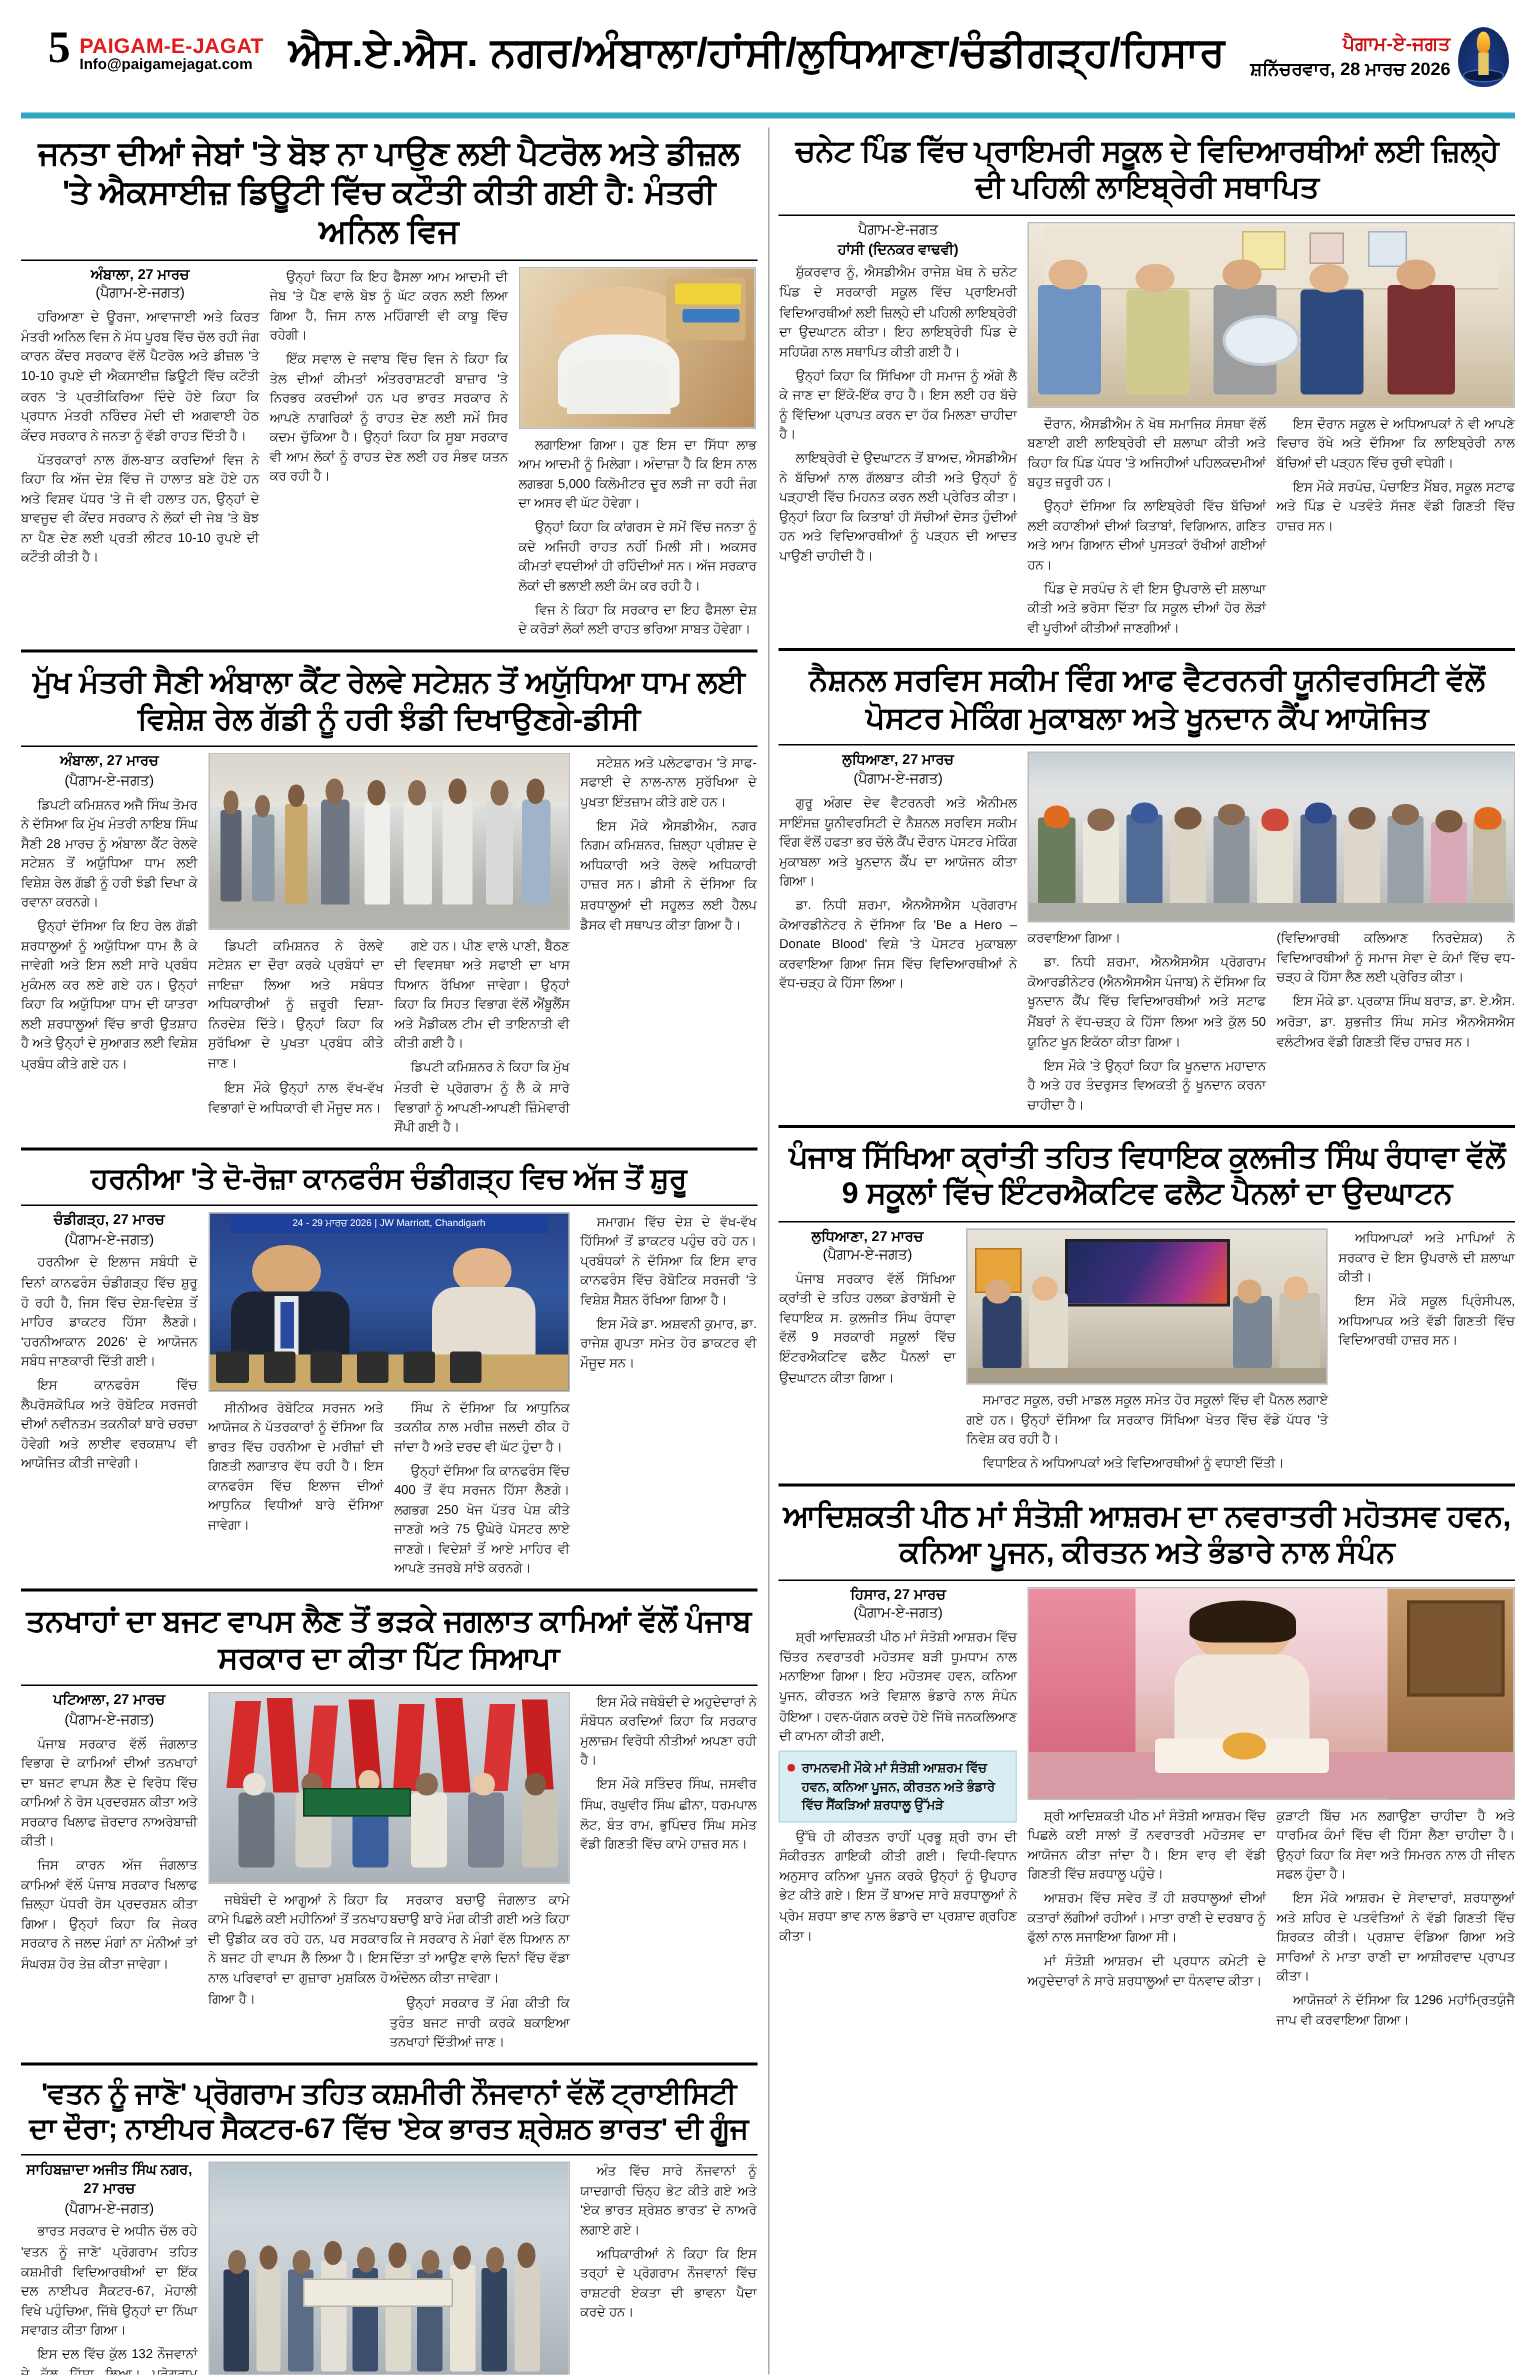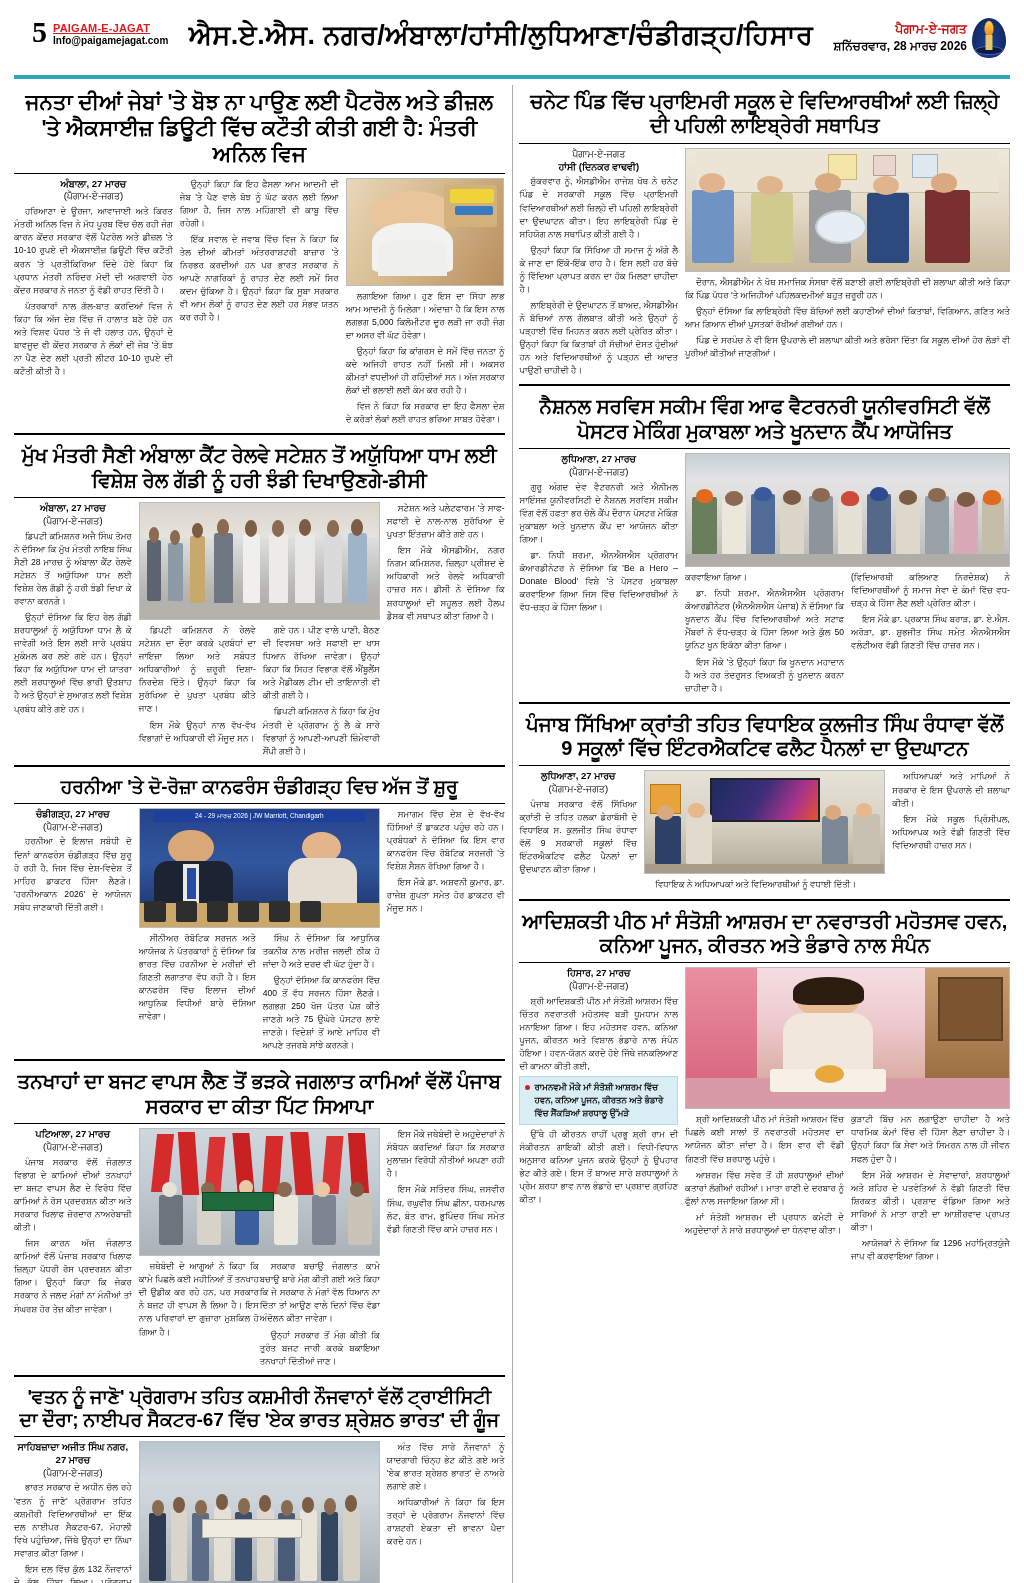--- a/index.html
+++ b/index.html
@@ -14,21 +14,21 @@
     width: 1024px; height: 1583px;
     padding: 18px 14px 10px 14px;
     position: relative;
   }
 
   
   .masthead { display: flex; align-items: flex-start; justify-content: space-between; height: 52px; }
   .mh-left { display: flex; align-items: flex-start; gap: 6px; padding-left: 18px; }
   .pagenum { font-size: 30px; font-weight: bold; line-height: 0.95; color: #000; font-family: "Liberation Serif", serif; }
   .mh-brandblock { padding-top: 4px; }
-  .brand-red { color: #e01b1b; font-size: 11px; font-weight: bold; letter-spacing: .2px; line-height: 1.15; text-decoration: underline; }
+  .brand-red { color: #e01b1b; font-size: 14px; font-weight: bold; letter-spacing: .2px; line-height: 1.15; }
   .brand-mail { color: #000; font-size: 10px; font-weight: bold; line-height: 1.15; }
   .mh-center { flex: 1; text-align: center; padding-top: 2px; }
   .mh-title { font-size: 27px; font-weight: bold; letter-spacing: .5px; color: #000; white-space: nowrap; }
   .mh-right { text-align: right; display: flex; align-items: flex-start; gap: 5px; padding-right: 4px; }
   .mh-right-txt { text-align: right; padding-top: 4px; }
   .mh-name { color: #cc1111; font-size: 12.5px; font-weight: bold; letter-spacing: .2px; }
   .mh-date { color: #000; font-size: 12px; font-weight: bold; margin-top: 2px; }
   .torch {
     width: 34px; height: 40px; position: relative;
     background: radial-gradient(ellipse at 50% 72%, #1b3d8f 0%, #15306f 58%, #0d2050 100%);
@@ -232,20 +232,21 @@
       <div class="article">
         <div class="hl h3">ਹਰਨੀਆ 'ਤੇ ਦੋ-ਰੋਜ਼ਾ ਕਾਨਫਰੰਸ ਚੰਡੀਗੜ੍ਹ ਵਿਚ ਅੱਜ ਤੋਂ ਸ਼ੁਰੂ</div>
         <div class="hl-rule"></div>
         <div class="tcols">
           <div class="tcol">
             <div class="dateline">
               <div>ਚੰਡੀਗੜ੍ਹ, 27 ਮਾਰਚ</div>
               <div class="src">(ਪੈਗਾਮ-ਏ-ਜਗਤ)</div>
             </div>
             <div class="para indent">ਹਰਨੀਆ ਦੇ ਇਲਾਜ ਸਬੰਧੀ ਦੋ ਦਿਨਾਂ ਕਾਨਫਰੰਸ ਚੰਡੀਗੜ੍ਹ ਵਿੱਚ ਸ਼ੁਰੂ ਹੋ ਰਹੀ ਹੈ, ਜਿਸ ਵਿੱਚ ਦੇਸ਼-ਵਿਦੇਸ਼ ਤੋਂ ਮਾਹਿਰ ਡਾਕਟਰ ਹਿੱਸਾ ਲੈਣਗੇ। 'ਹਰਨੀਆਕਾਨ 2026' ਦੇ ਆਯੋਜਨ ਸਬੰਧ ਜਾਣਕਾਰੀ ਦਿੱਤੀ ਗਈ।</div>
+            <div class="para indent">ਇਸ ਕਾਨਫਰੰਸ ਵਿੱਚ ਲੈਪਰੋਸਕੋਪਿਕ ਅਤੇ ਰੋਬੋਟਿਕ ਸਰਜਰੀ ਦੀਆਂ ਨਵੀਨਤਮ ਤਕਨੀਕਾਂ ਬਾਰੇ ਚਰਚਾ ਹੋਵੇਗੀ ਅਤੇ ਲਾਈਵ ਵਰਕਸ਼ਾਪ ਵੀ ਆਯੋਜਿਤ ਕੀਤੀ ਜਾਵੇਗੀ।</div>
           </div>
           <div class="tcol" style="flex:2.05">
             <div class="photo ph-stage" style="height:120px">
               <div style="position:absolute;inset:0;background:linear-gradient(#26428a 0%,#32579e 45%,#1a2f62 100%)"></div>
               <div style="position:absolute;top:2px;left:6%;right:6%;height:11px;background:#1b3fa0;opacity:.85"></div>
               <div class="cap" style="top:2px;bottom:auto;background:transparent;font-size:6.5px;text-align:center">24 - 29 ਮਾਰਚ 2026 | JW Marriott, Chandigarh</div>
               <div style="position:absolute;left:12%;top:18%;width:19%;height:30%;border-radius:50%;background:#d9a877"></div>
               <div style="position:absolute;left:6%;top:44%;width:33%;height:44%;background:#1c2433;border-radius:14px 14px 0 0"></div>
               <div style="position:absolute;left:18%;top:47%;width:7%;height:36%;background:#e8e9ea"></div>
               <div style="position:absolute;left:20%;top:50%;width:3.5%;height:26%;background:#2a49a0"></div>
@@ -420,20 +421,24 @@
               <div style="position:absolute;left:58%;bottom:62%;width:8%;height:16%;background:#e0b58e;border-radius:50%"></div>
               <div style="position:absolute;left:74%;bottom:6%;width:14%;height:60%;background:#7a2f30;border-radius:3px"></div>
               <div style="position:absolute;left:76%;bottom:64%;width:8%;height:16%;background:#d9a97f;border-radius:50%"></div>
               <div style="position:absolute;left:40%;bottom:22%;width:16%;height:28%;border-radius:50%;background:#e7eef3;border:2px solid #c3ccd2"></div>
             </div>
             <div class="tcols" style="gap:7px">
               <div class="tcol">
                 <div class="para indent">ਦੌਰਾਨ, ਐਸਡੀਐਮ ਨੇ ਖੋਥ ਸਮਾਜਿਕ ਸੰਸਥਾ ਵੱਲੋਂ ਬਣਾਈ ਗਈ ਲਾਇਬ੍ਰੇਰੀ ਦੀ ਸ਼ਲਾਘਾ ਕੀਤੀ ਅਤੇ ਕਿਹਾ ਕਿ ਪਿੰਡ ਪੱਧਰ 'ਤੇ ਅਜਿਹੀਆਂ ਪਹਿਲਕਦਮੀਆਂ ਬਹੁਤ ਜ਼ਰੂਰੀ ਹਨ।</div>
                 <div class="para indent">ਉਨ੍ਹਾਂ ਦੱਸਿਆ ਕਿ ਲਾਇਬ੍ਰੇਰੀ ਵਿੱਚ ਬੱਚਿਆਂ ਲਈ ਕਹਾਣੀਆਂ ਦੀਆਂ ਕਿਤਾਬਾਂ, ਵਿਗਿਆਨ, ਗਣਿਤ ਅਤੇ ਆਮ ਗਿਆਨ ਦੀਆਂ ਪੁਸਤਕਾਂ ਰੱਖੀਆਂ ਗਈਆਂ ਹਨ।</div>
                 <div class="para indent">ਪਿੰਡ ਦੇ ਸਰਪੰਚ ਨੇ ਵੀ ਇਸ ਉਪਰਾਲੇ ਦੀ ਸ਼ਲਾਘਾ ਕੀਤੀ ਅਤੇ ਭਰੋਸਾ ਦਿੱਤਾ ਕਿ ਸਕੂਲ ਦੀਆਂ ਹੋਰ ਲੋੜਾਂ ਵੀ ਪੂਰੀਆਂ ਕੀਤੀਆਂ ਜਾਣਗੀਆਂ।</div>
+              </div>
+              <div class="tcol">
+                <div class="para indent">ਇਸ ਦੌਰਾਨ ਸਕੂਲ ਦੇ ਅਧਿਆਪਕਾਂ ਨੇ ਵੀ ਆਪਣੇ ਵਿਚਾਰ ਰੱਖੇ ਅਤੇ ਦੱਸਿਆ ਕਿ ਲਾਇਬ੍ਰੇਰੀ ਨਾਲ ਬੱਚਿਆਂ ਦੀ ਪੜ੍ਹਨ ਵਿੱਚ ਰੁਚੀ ਵਧੇਗੀ।</div>
+                <div class="para indent">ਇਸ ਮੌਕੇ ਸਰਪੰਚ, ਪੰਚਾਇਤ ਮੈਂਬਰ, ਸਕੂਲ ਸਟਾਫ ਅਤੇ ਪਿੰਡ ਦੇ ਪਤਵੰਤੇ ਸੱਜਣ ਵੱਡੀ ਗਿਣਤੀ ਵਿੱਚ ਹਾਜ਼ਰ ਸਨ।</div>
               </div>
             </div>
           </div>
         </div>
       </div>
 
       <div class="thickline"></div>
 
       <div class="article">
         <div class="hl h2">ਨੈਸ਼ਨਲ ਸਰਵਿਸ ਸਕੀਮ ਵਿੰਗ ਆਫ ਵੈਟਰਨਰੀ ਯੂਨੀਵਰਸਿਟੀ ਵੱਲੋਂ ਪੋਸਟਰ ਮੇਕਿੰਗ ਮੁਕਾਬਲਾ ਅਤੇ ਖੂਨਦਾਨ ਕੈਂਪ ਆਯੋਜਿਤ</div>
@@ -513,20 +518,21 @@
               <div style="position:absolute;left:17%;bottom:8%;width:11%;height:50%;background:#e0dbcd;border-radius:3px"></div>
               <div style="position:absolute;left:18%;bottom:54%;width:7%;height:15%;background:#e6b88c;border-radius:50%"></div>
               <div style="position:absolute;left:74%;bottom:8%;width:11%;height:48%;background:#7b8795;border-radius:3px"></div>
               <div style="position:absolute;left:75%;bottom:52%;width:7%;height:15%;background:#d9a97f;border-radius:50%"></div>
               <div style="position:absolute;left:87%;bottom:8%;width:11%;height:50%;background:#c7c1b1;border-radius:3px"></div>
               <div style="position:absolute;left:88%;bottom:54%;width:7%;height:15%;background:#e6b88c;border-radius:50%"></div>
               <div style="position:absolute;left:0;right:0;bottom:0;height:9%;background:#a69c88"></div>
             </div>
             <div class="tcols" style="gap:7px">
               <div class="tcol">
+                <div class="para indent">ਸਮਾਰਟ ਸਕੂਲ, ਰਚੀ ਮਾਡਲ ਸਕੂਲ ਸਮੇਤ ਹੋਰ ਸਕੂਲਾਂ ਵਿੱਚ ਵੀ ਪੈਨਲ ਲਗਾਏ ਗਏ ਹਨ। ਉਨ੍ਹਾਂ ਦੱਸਿਆ ਕਿ ਸਰਕਾਰ ਸਿੱਖਿਆ ਖੇਤਰ ਵਿੱਚ ਵੱਡੇ ਪੱਧਰ 'ਤੇ ਨਿਵੇਸ਼ ਕਰ ਰਹੀ ਹੈ।</div>
                 <div class="para indent">ਵਿਧਾਇਕ ਨੇ ਅਧਿਆਪਕਾਂ ਅਤੇ ਵਿਦਿਆਰਥੀਆਂ ਨੂੰ ਵਧਾਈ ਦਿੱਤੀ।</div>
               </div>
             </div>
           </div>
           <div class="tcol">
             <div class="para indent">ਅਧਿਆਪਕਾਂ ਅਤੇ ਮਾਪਿਆਂ ਨੇ ਸਰਕਾਰ ਦੇ ਇਸ ਉਪਰਾਲੇ ਦੀ ਸ਼ਲਾਘਾ ਕੀਤੀ।</div>
             <div class="para indent">ਇਸ ਮੌਕੇ ਸਕੂਲ ਪ੍ਰਿੰਸੀਪਲ, ਅਧਿਆਪਕ ਅਤੇ ਵੱਡੀ ਗਿਣਤੀ ਵਿੱਚ ਵਿਦਿਆਰਥੀ ਹਾਜ਼ਰ ਸਨ।</div>
           </div>
         </div>
       </div>

